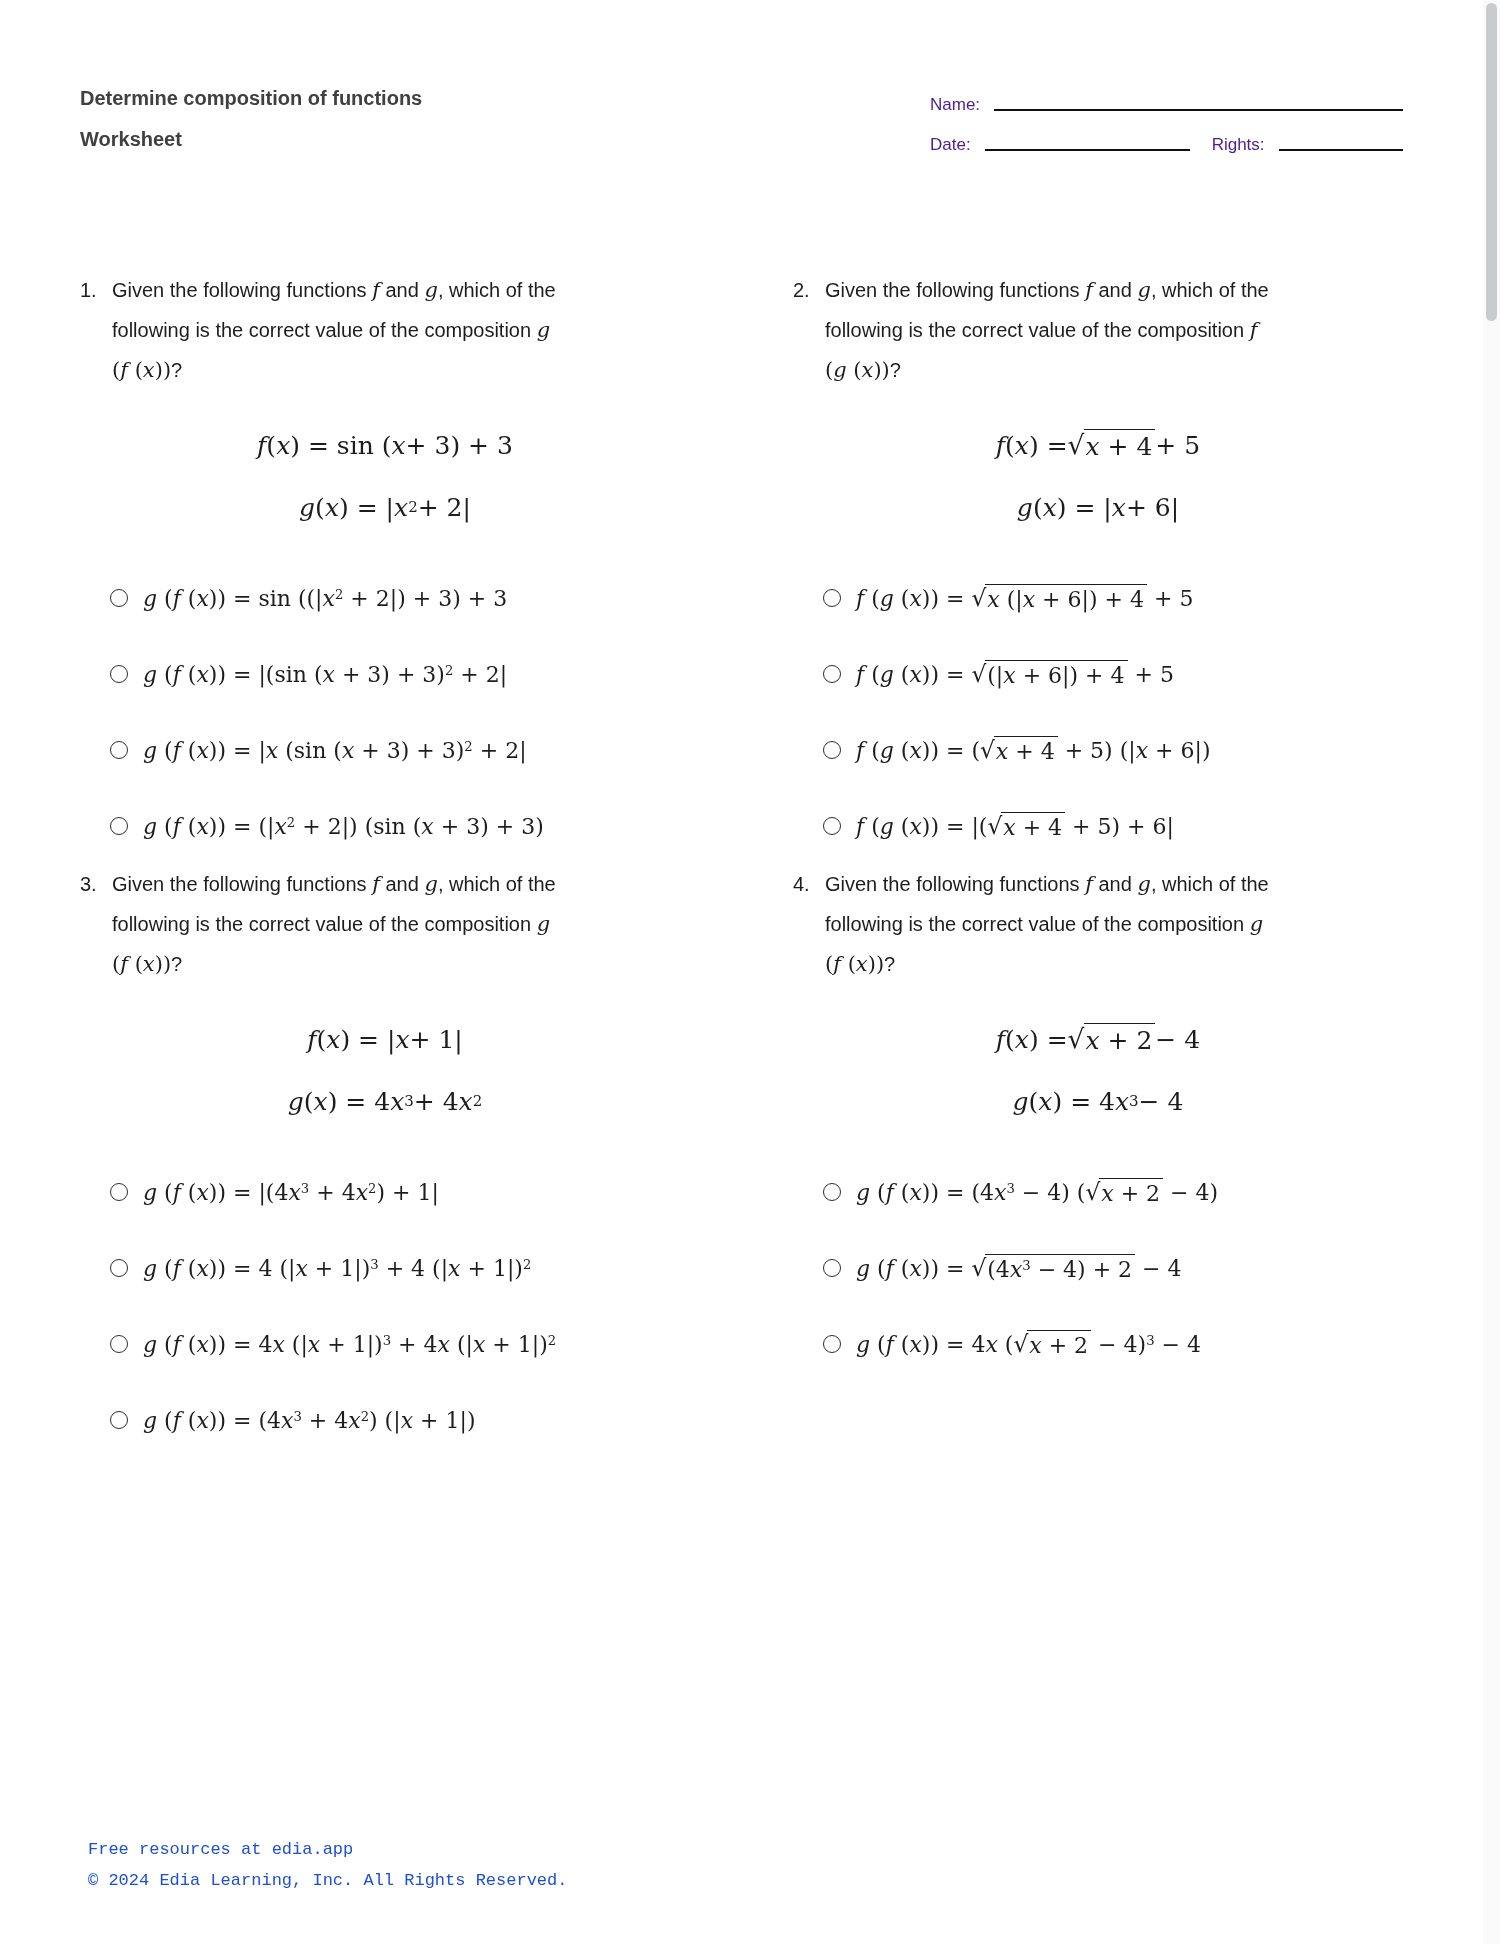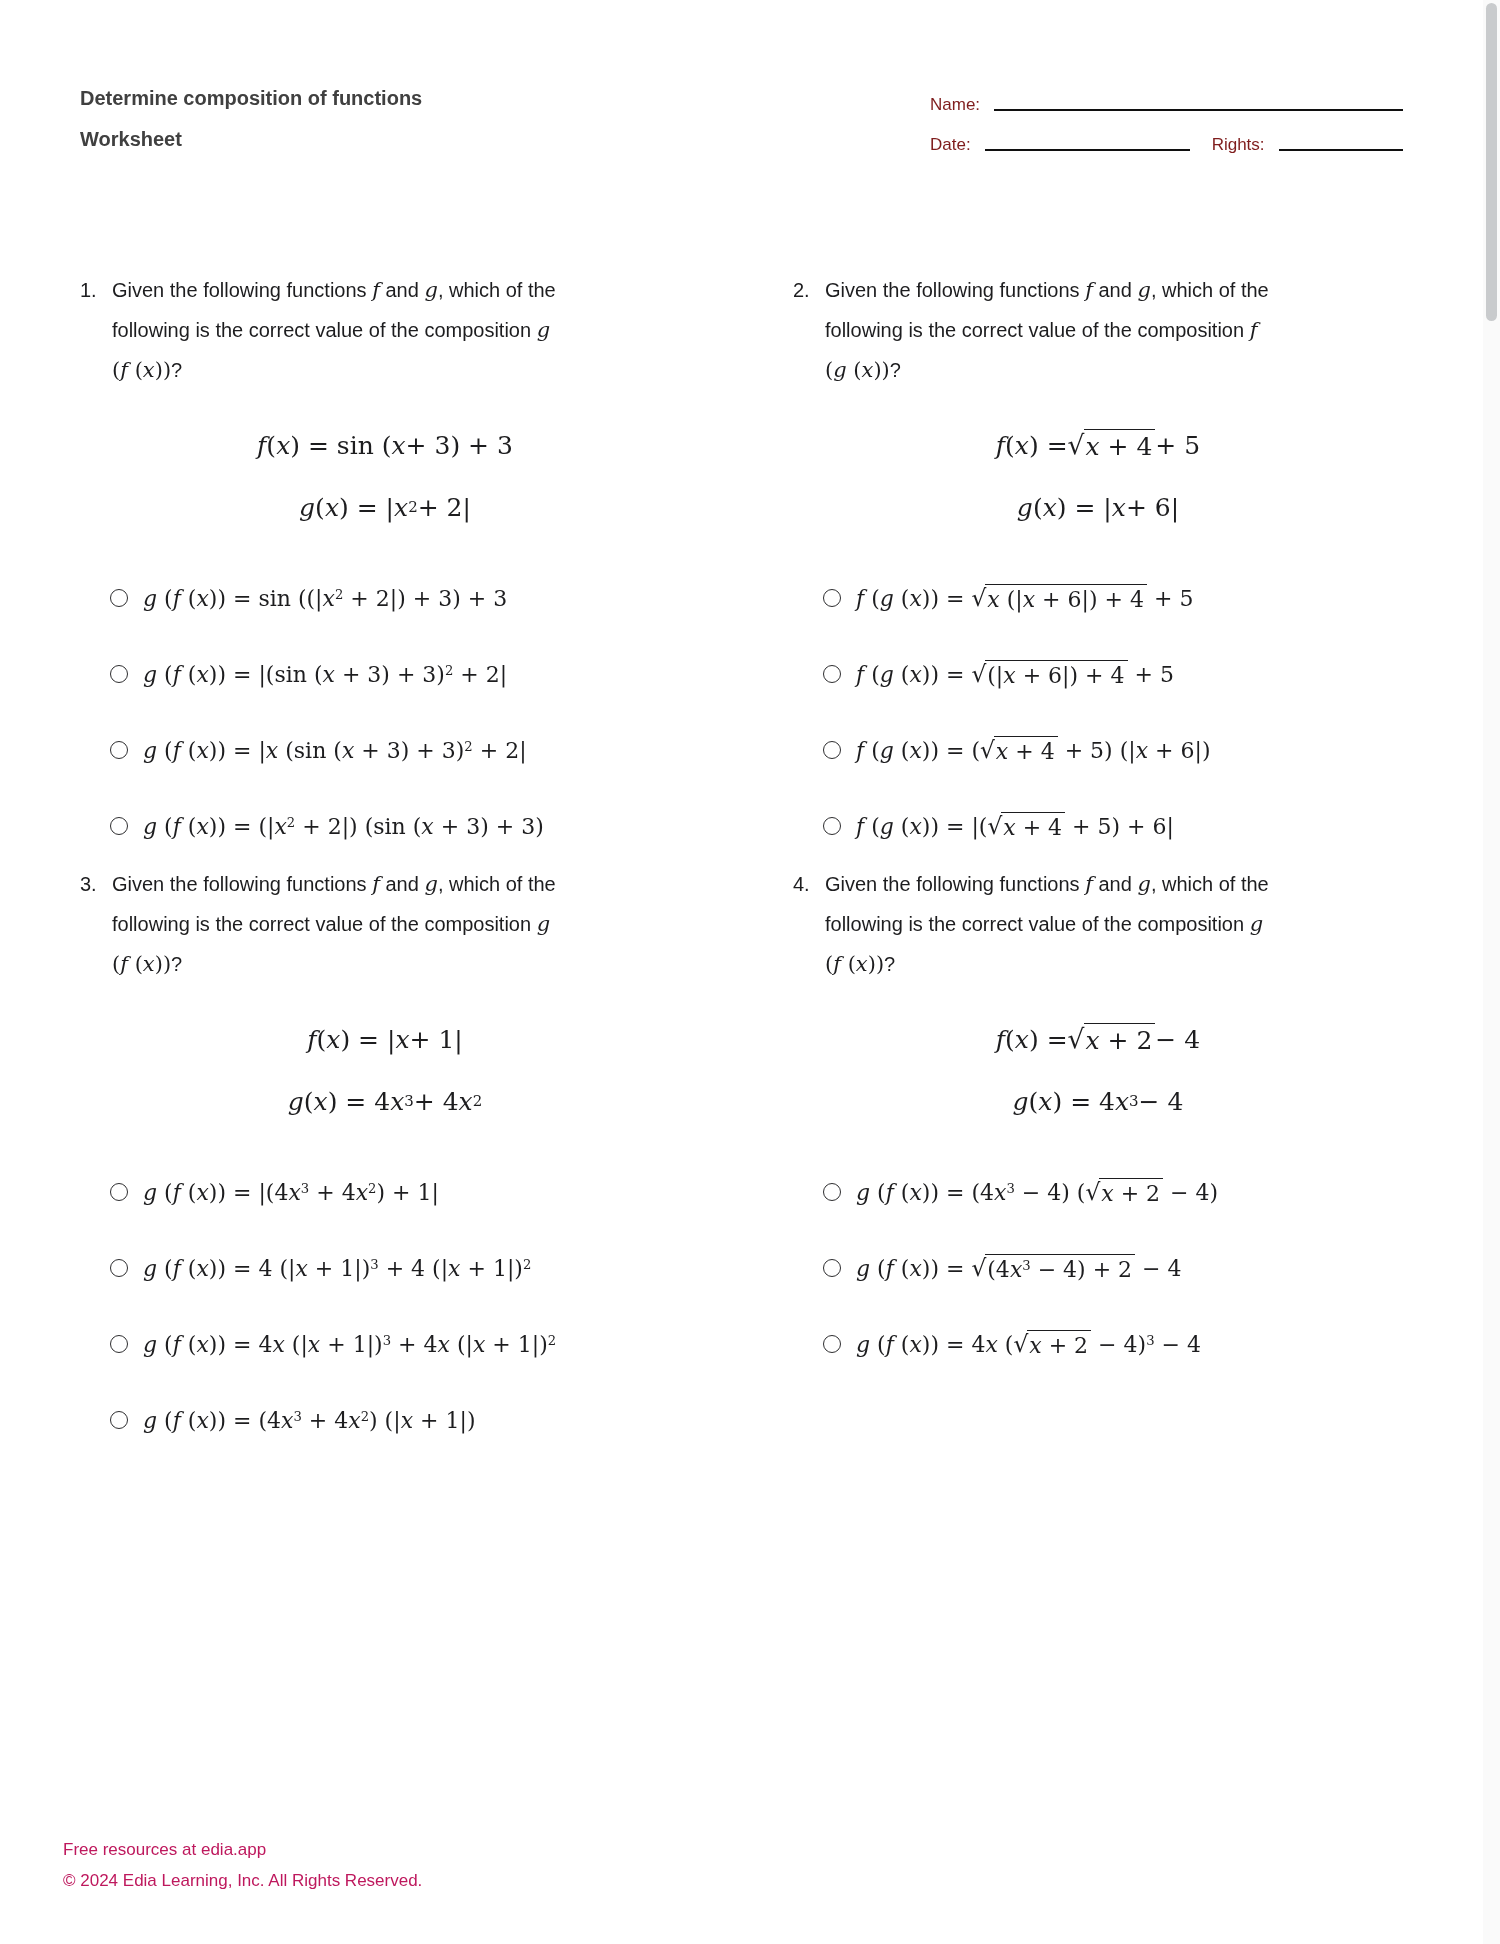--- a/index.html
+++ b/index.html
@@ -8,21 +8,21 @@
     background:#ffffff; color:#1d1d1f;
     font-family:"Liberation Sans", sans-serif;
   }
   .page { padding:78px 97px 0 80px; }
 
   
   .hdr { display:flex; justify-content:space-between; align-items:flex-start; }
   .titles { font-size:20px; font-weight:bold; line-height:41px; color:#404040; }
   .fields { width:473px; flex:none; }
   .frow { display:flex; align-items:flex-end; height:40px; }
-  .flabel { font-size:17px; color:#7f1d1d; padding-bottom:3px; }
+  .flabel { font-size:17px; color:#4c1d95; padding-bottom:3px; }
   .fline { border-bottom:2px solid #101010; margin:0 0 7px 14px; }
   .grow { flex:1; }
   .dline { width:205px; }
   .plabel { margin-left:22px; }
   .pline { width:86px; }
 
   
   .qgrid { display:grid; grid-template-columns:1fr 1fr; column-gap:103px; row-gap:0; margin-top:110px; }
   .qhead { display:flex; }
   .qnum { width:32px; flex:none; font-size:20px; line-height:40px; }
@@ -38,21 +38,21 @@
   .omath { font-family:"DejaVu Serif", serif; font-size:22px; white-space:nowrap; }
 
   
   .gmath i, .omath i, .im i { font-style:italic; }
   sup { font-size:0.6em; vertical-align:0.55em; line-height:0; }
   .sq { white-space:nowrap; }
   .sqs { display:inline-block; font-size:1.06em; position:relative; top:-0.035em; }
   .sqv { display:inline-block; border-top:1.7px solid currentColor; padding:0.05em 3px 0 2px; margin-left:-1px; }
 
   
-  .footer { position:absolute; left:63px; top:1834px; font-size:17px; line-height:31px; color:#be185d; }
+  .footer { position:absolute; left:88px; top:1834px; font-size:17px; line-height:31px; color:#1d4ed8;font-family:Liberation Mono, monospace; }
 
   
   .sb-track { position:absolute; right:0; top:0; width:17px; height:1944px; background:#fafafa; }
   .sb-thumb { position:absolute; right:3px; top:3px; width:11px; height:318px; border-radius:6px; background:#c9cbcd; }
 </style>
 </head>
 <body>
 
 <div class="page">
 

